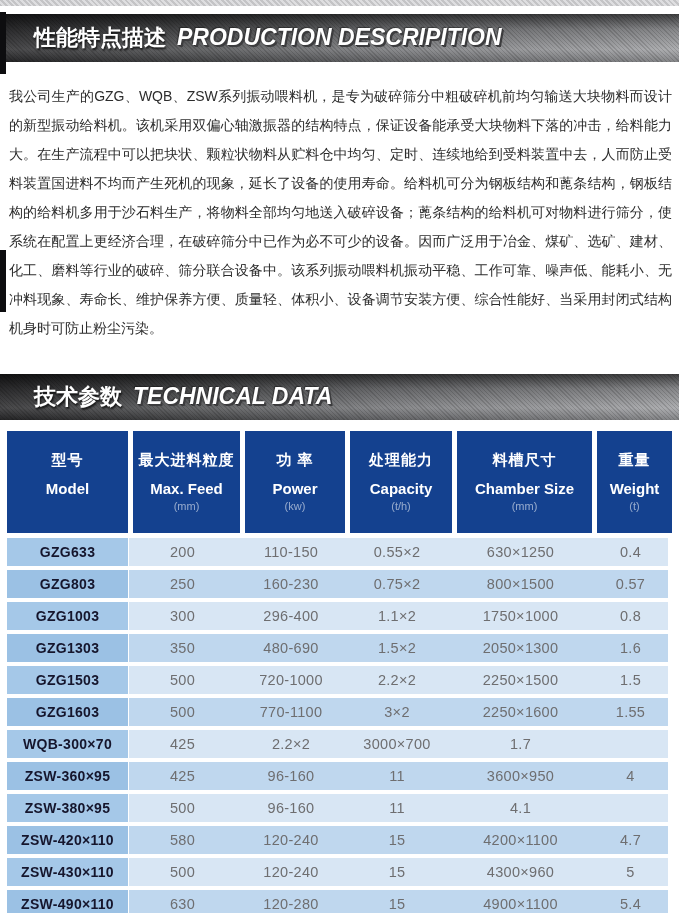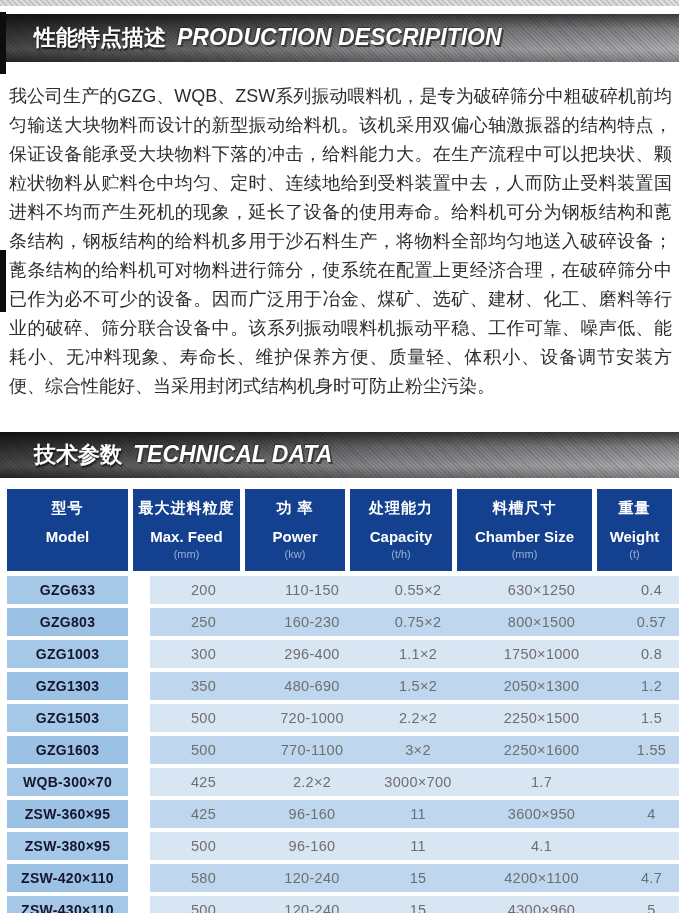--- a/index.html
+++ b/index.html
@@ -28,35 +28,35 @@
   }
   .banner-en{
     color:#fff;font-size:23px;font-weight:bold;font-style:italic;
     text-shadow:2px 2px 0 #3c3c3e, 1px 1px 0 #2a2a2c, -1px -1px 1px rgba(0,0,0,.4);
   }
   .accent-bar{position:absolute;left:0;width:6px;background:#0d0d0f;}
   #accent-bar-1{top:12px;height:62px;}
   #accent-bar-2{top:250px;height:62px;}
   .description{
     margin:20px 7px 0 9px;
-    font-size:18px;line-height:29px;color:#2d2d2d;text-align:justify;
+    font-size:14px;line-height:29px;color:#2d2d2d;text-align:justify;
   }
   #banner-technical{margin-top:31px;height:46px;text-decoration:underline;}
   .table{margin:11px 0 0 7px;width:665px;}
   .thead{display:grid;grid-template-columns:121px 107px 100px 102px 135px 75px;gap:5px;}
   .th{
-    background:var(--header-bg,#14418f);height:82px;
+    background:var(--header-bg,#14418f);height:102px;
     display:flex;flex-direction:column;align-items:center;justify-content:center;
     color:#fff;text-align:center;
   }
   .th-zh{font-size:15px;font-weight:bold;letter-spacing:1px;}
   .th-en{font-size:15px;font-weight:bold;margin-top:10px;}
   .th-unit{font-size:11px;color:rgba(255,255,255,.55);margin-top:2px;height:14px;line-height:14px;}
   .tbody{margin-top:5px;}
-  .tr{display:grid;grid-template-columns:121px 539px;gap:22px;height:28px;margin-bottom:4px;}
+  .tr{display:grid;grid-template-columns:121px 539px;gap:1px;height:28px;margin-bottom:4px;}
   .tr:last-child{margin-bottom:0;}
   .td-model{
     display:flex;align-items:center;justify-content:center;
     font-weight:bold;font-size:14px;color:#15152c;letter-spacing:.3px;
   }
   .tr.odd  .td-model{background:var(--row-odd-first,#a5c8e8);}
   .tr.even .td-model{background:var(--row-even-first,#9bc1e4);}
   .tr-rest{display:grid;grid-template-columns:107px 100px 102px 135px 75px;gap:5px;}
   .tr.odd  .tr-rest{background:var(--row-odd,#d8e6f4);}
   .tr.even .tr-rest{background:var(--row-even,#bfd7ee);}
@@ -156,21 +156,21 @@
             <div class="td">0.8</div>
           </div>
         </div>
         <div class="tr even">
           <div class="td-model">GZG1303</div>
           <div class="tr-rest">
             <div class="td">350</div>
             <div class="td">480-690</div>
             <div class="td">1.5×2</div>
             <div class="td">2050×1300</div>
-            <div class="td">1.2</div>
+            <div class="td">1.6</div>
           </div>
         </div>
         <div class="tr odd">
           <div class="td-model">GZG1503</div>
           <div class="tr-rest">
             <div class="td">500</div>
             <div class="td">720-1000</div>
             <div class="td">2.2×2</div>
             <div class="td">2250×1500</div>
             <div class="td">1.5</div>

